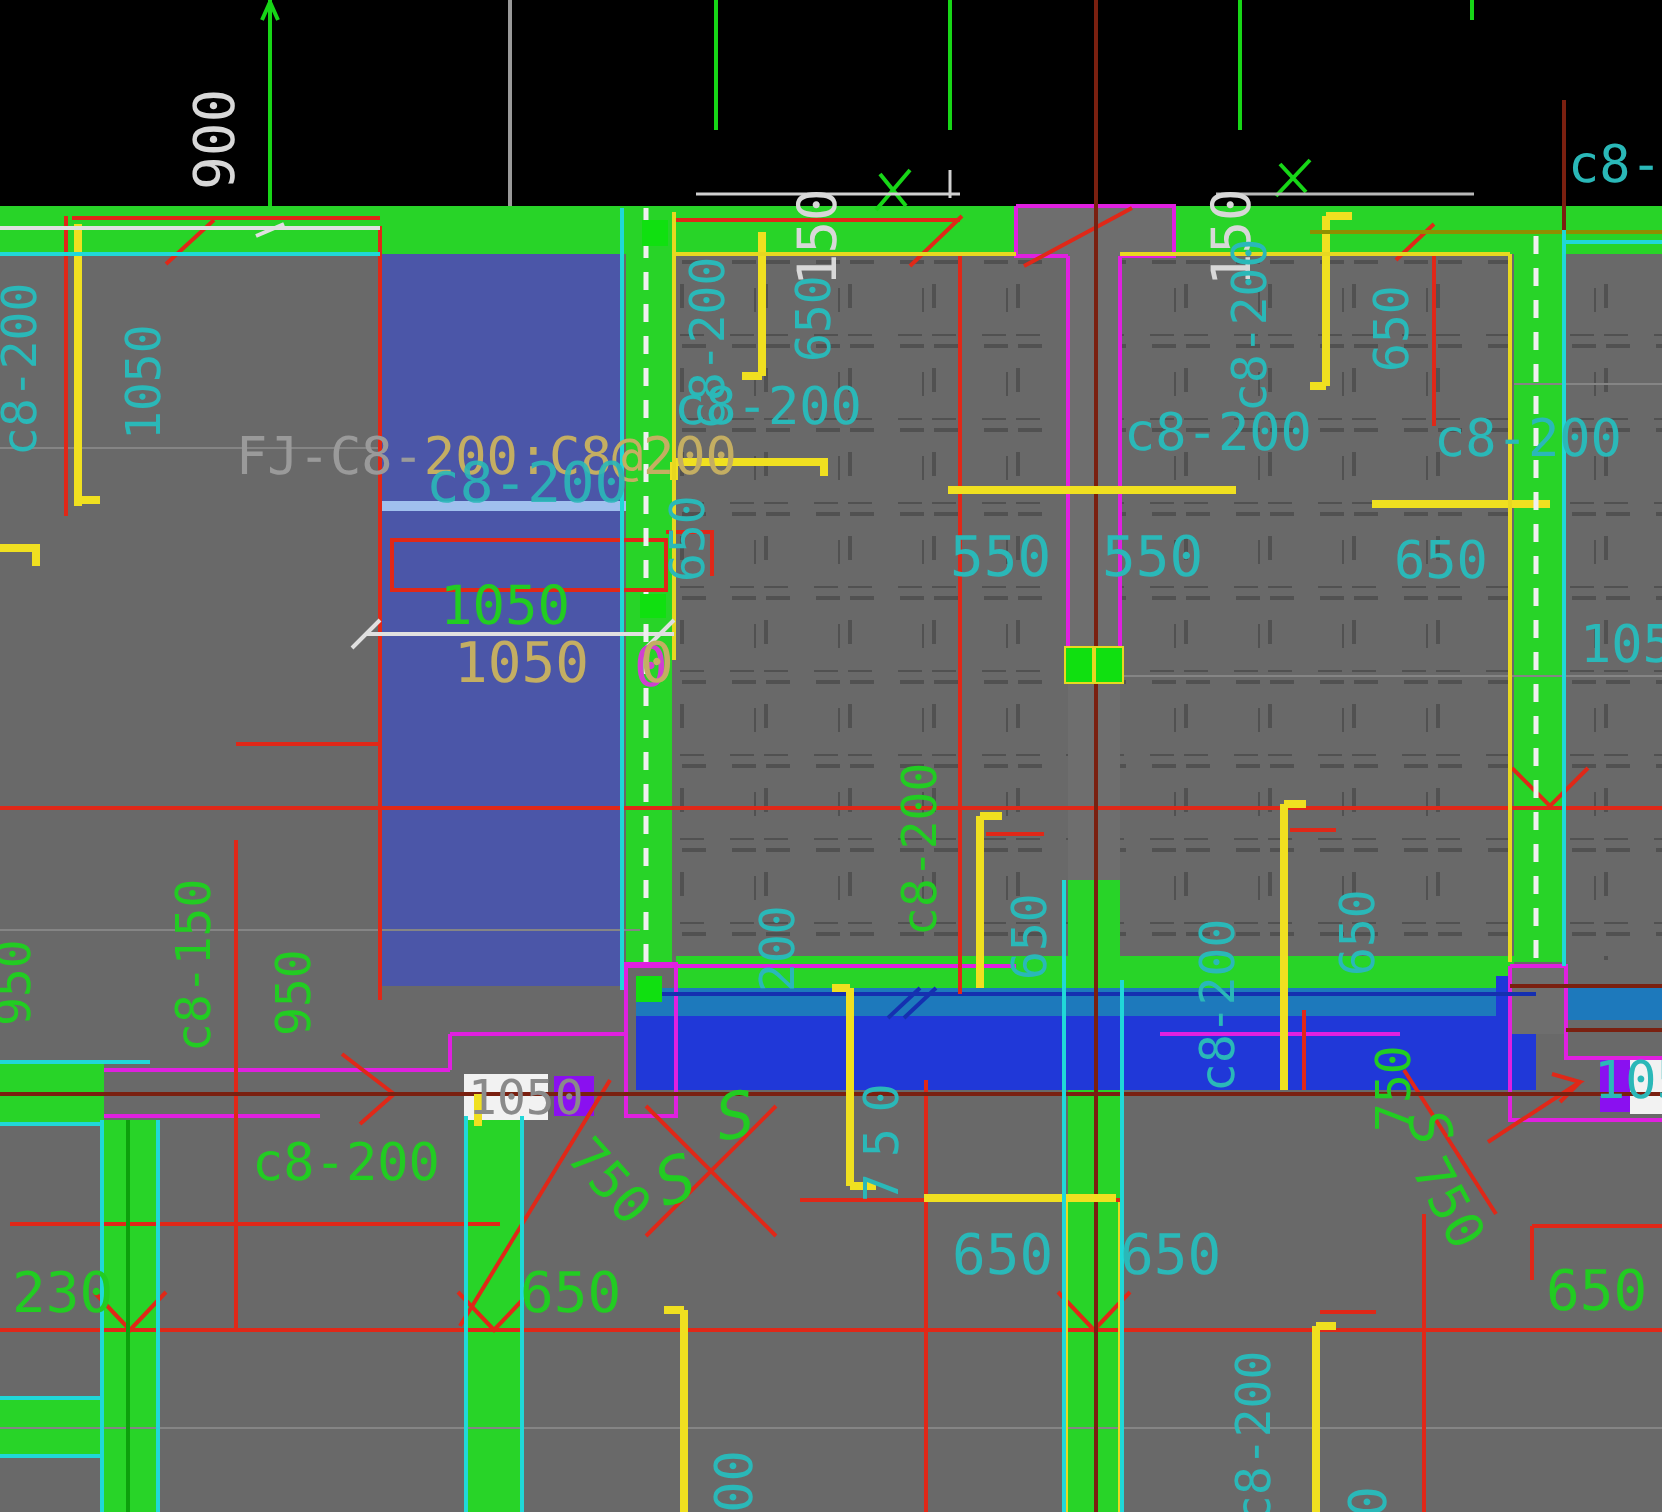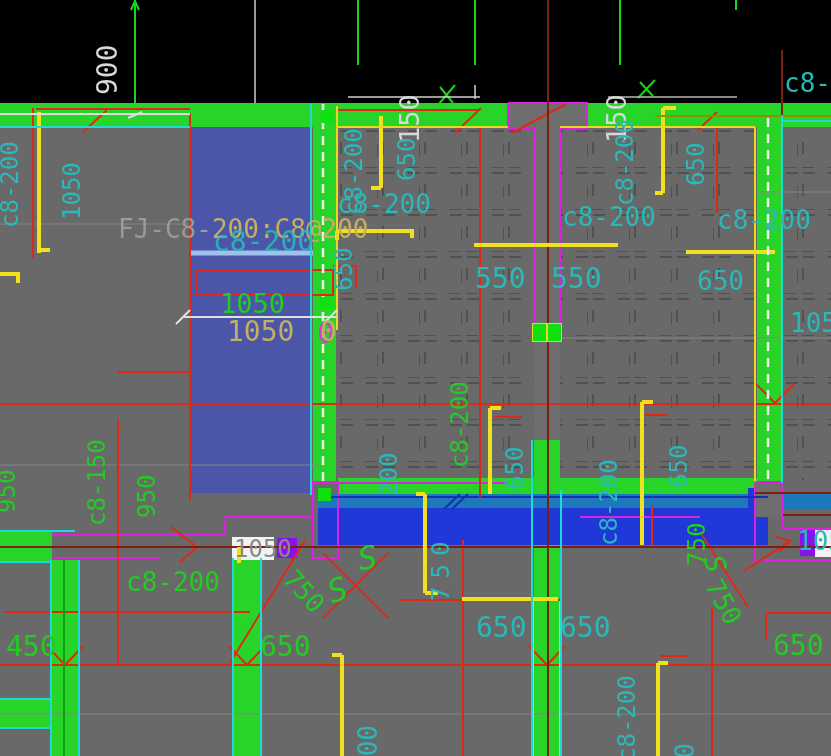--- a/index.html
+++ b/index.html
@@ -170,21 +170,21 @@
   <div class="t cyan" style="left:797px;top:528px;font-size:26px;">1050</div>
 
   <div class="t grn" style="left:298px;top:565px;font-size:26px;transform:rotate(48deg);transform-origin:0 0;">750</div>
   <div class="t vt cyan" style="left:429px;top:601px;font-size:24px;letter-spacing:8px;">750</div>
   <div class="t vt grn" style="left:685px;top:566px;font-size:24px;">750</div>
   <div class="t grn" style="left:724px;top:575px;font-size:26px;transform:rotate(62deg);transform-origin:0 0;">750</div>
   <div class="t grn" style="left:358px;top:542px;font-size:32px;font-style:italic;transform:rotate(-8deg);">S</div>
   <div class="t grn" style="left:328px;top:574px;font-size:32px;font-style:italic;transform:rotate(-18deg);">S</div>
   <div class="t grn" style="left:706px;top:550px;font-size:28px;font-style:italic;transform:rotate(75deg);">S</div>
 
-  <div class="t grn" style="left:6px;top:633px;font-size:28px;">450</div>
+  <div class="t grn" style="left:6px;top:633px;font-size:28px;">230</div>
   <div class="t grn" style="left:260px;top:633px;font-size:28px;">650</div>
   <div class="t cyan" style="left:476px;top:614px;font-size:28px;">650</div>
   <div class="t cyan" style="left:560px;top:614px;font-size:28px;">650</div>
   <div class="t grn" style="left:773px;top:632px;font-size:28px;">650</div>
   <div class="t vt cyan" style="left:355px;top:772px;font-size:26px;">900</div>
   <div class="t vt cyan" style="left:615px;top:762px;font-size:24px;">c8-200</div>
   <div class="t vt cyan" style="left:672px;top:790px;font-size:26px;">900</div>
 
 </div>
 

